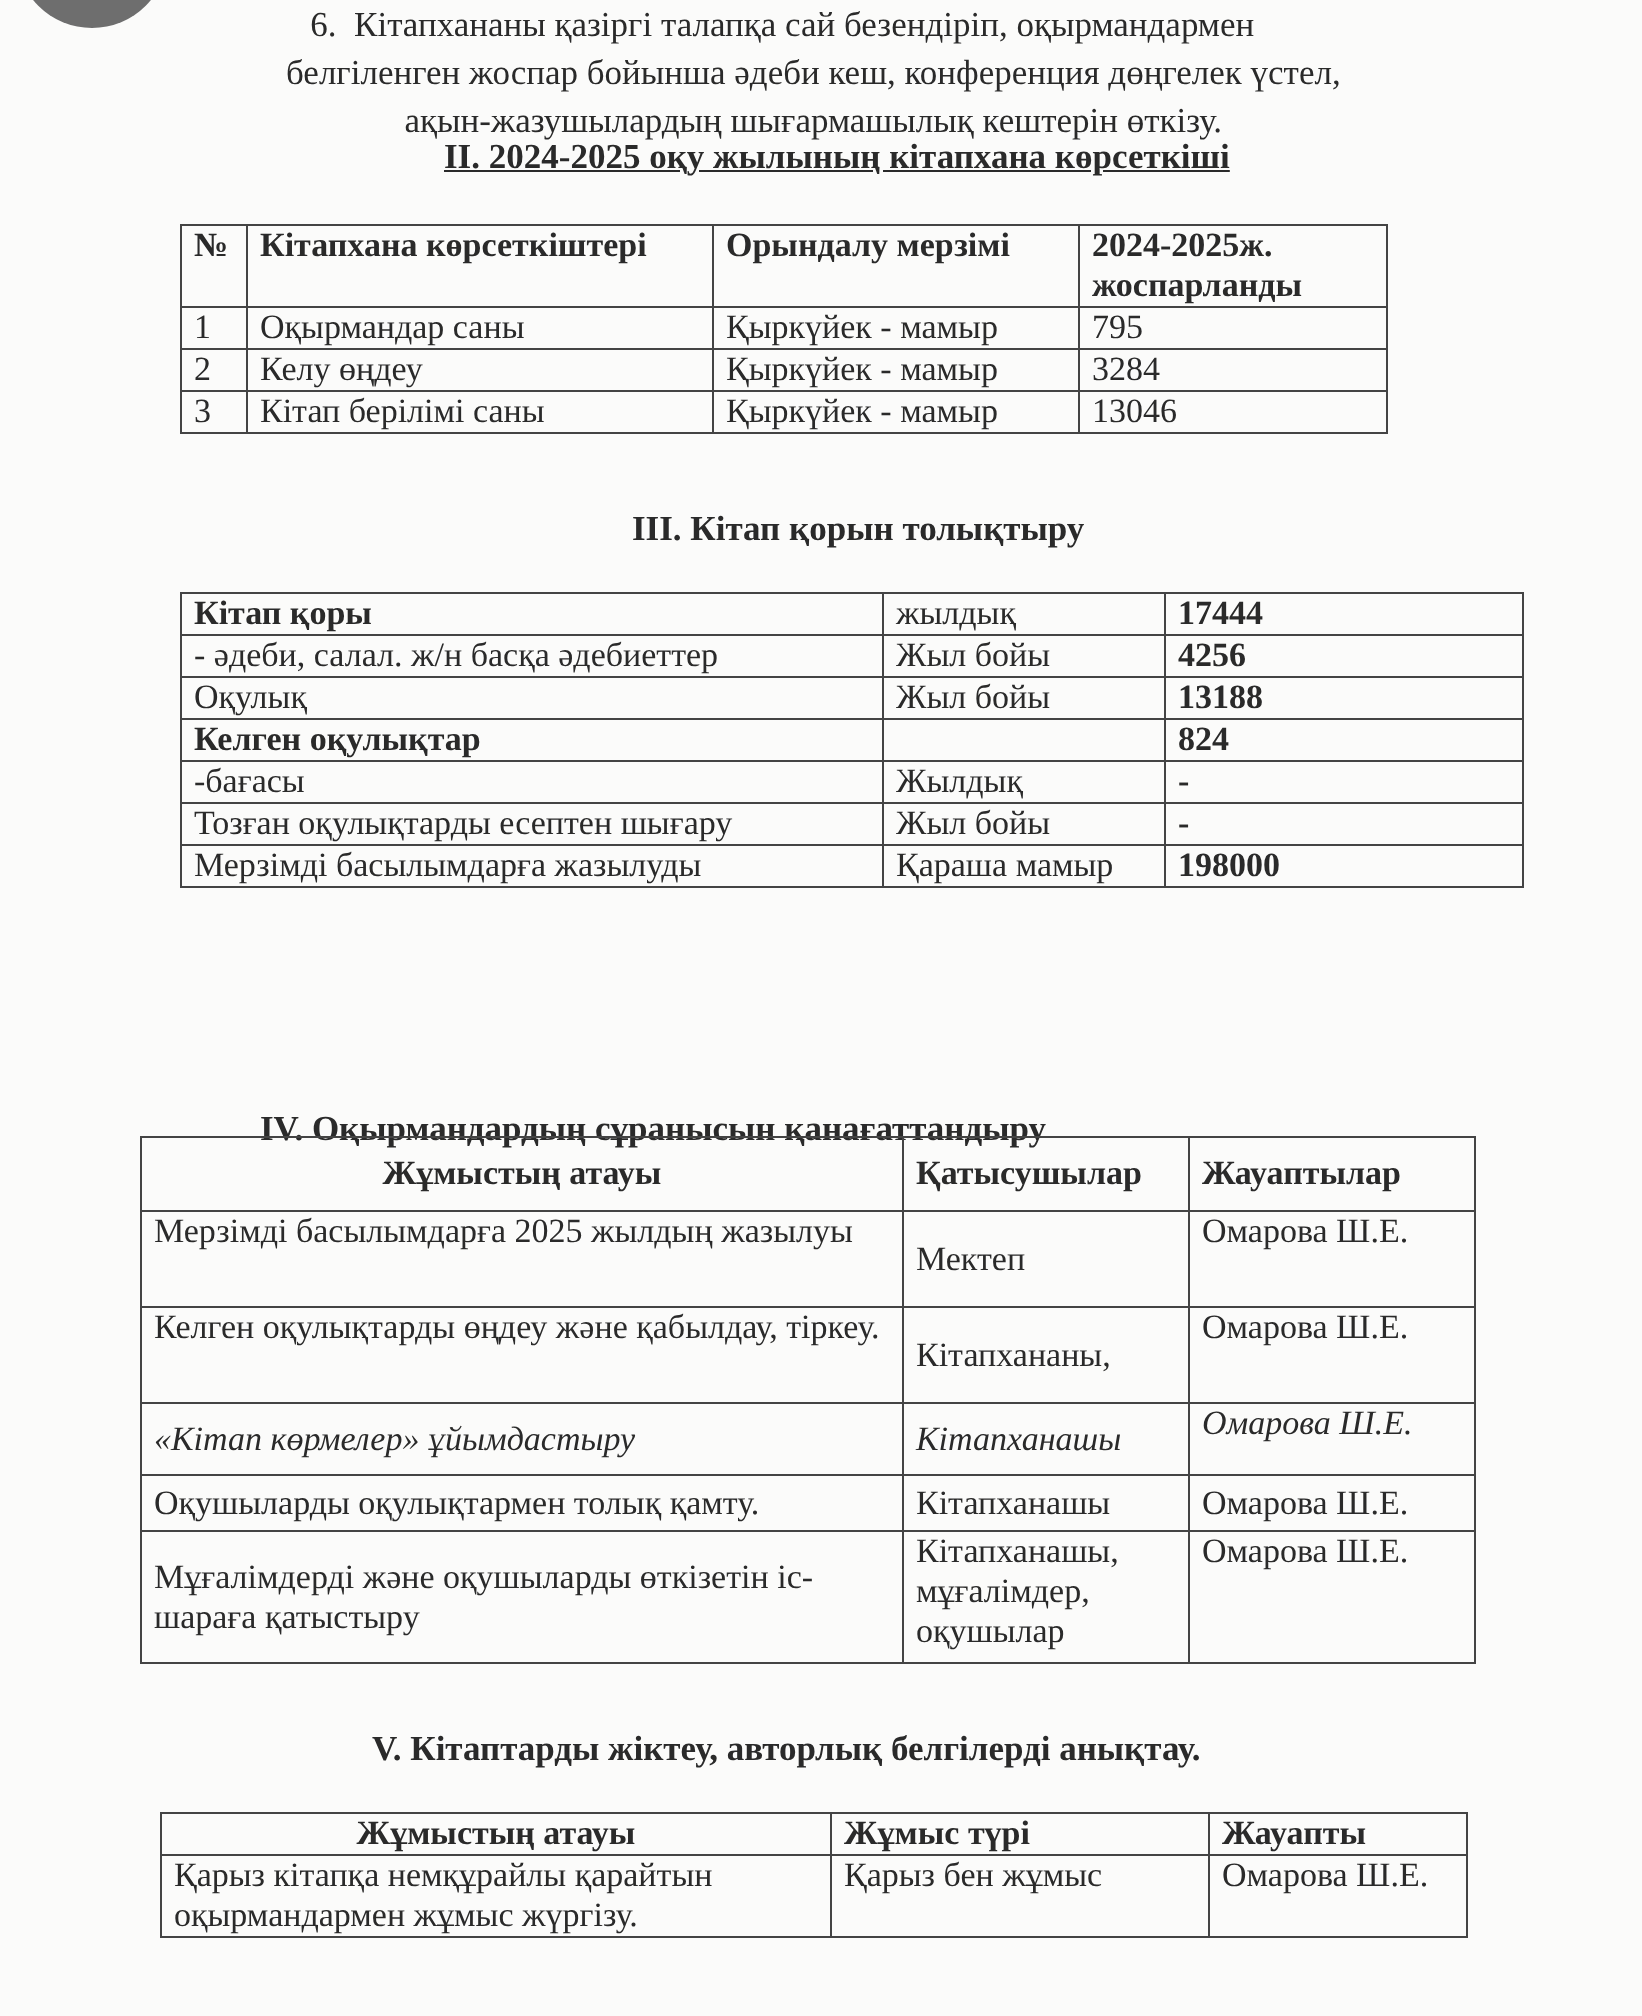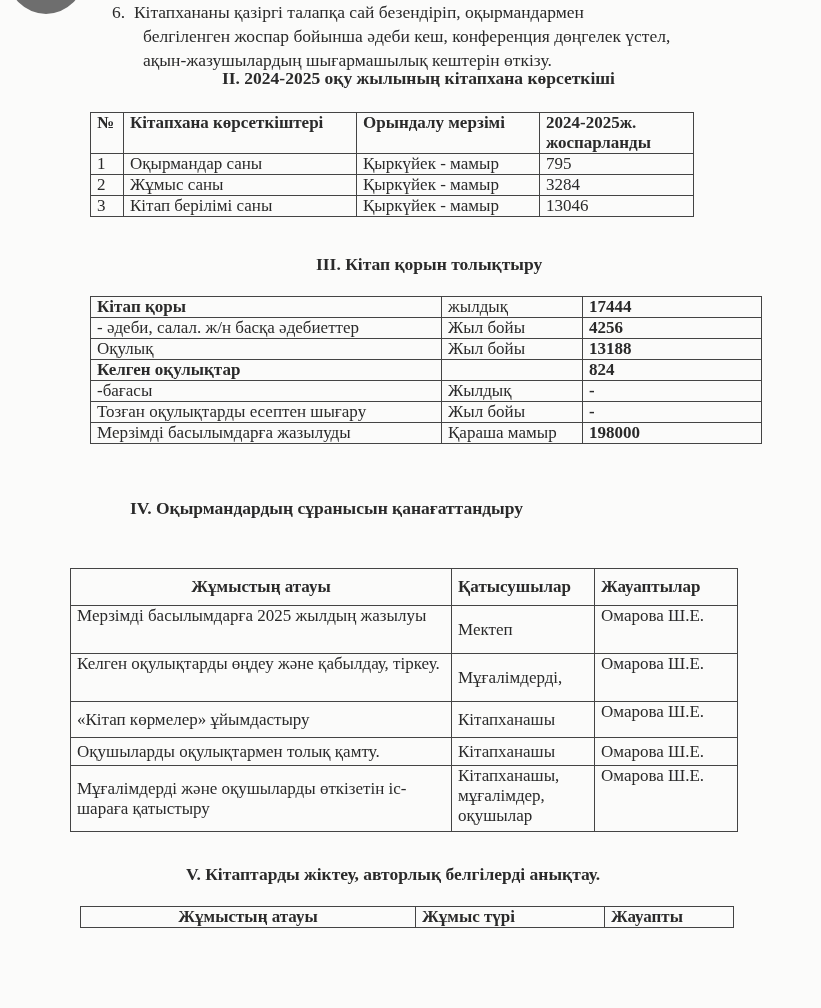--- a/index.html
+++ b/index.html
@@ -6,21 +6,21 @@
   body {
     width: 821px; height: 1008px; overflow: hidden; position: relative;
     background: #fbfbfa;
     font-family: "Liberation Serif", "DejaVu Serif", serif;
     color: #2a2a2a;
   }
   .circle {
     position: absolute; left: 8px; top: -62px; width: 76px; height: 76px;
     border-radius: 50%; background: #6e6e6e;
   }
-  .abs { position: absolute; }
+  .abs { position: absolute; text-align: center; }
   .para { left: 112px; top: 0px; font-size: 17.5px; line-height: 24px; }
   .para .line { white-space: nowrap; }
   .para .indent { padding-left: 31px; }
   .h { font-weight: bold; font-size: 17.5px; white-space: nowrap; }
   table { border-collapse: collapse; position: absolute; font-size: 17px; }
   td, th { border: 1px solid #444; padding: 0 6px; vertical-align: top; text-align: left; line-height: 20px; }
   th { font-weight: bold; }
   .b { font-weight: bold; }
   .center { text-align: center; border-radius: 16px; }
   .mid { vertical-align: middle; }
@@ -29,39 +29,39 @@
 <body>
 
 <div class="circle"></div>
 
 <div class="abs para">
   <div class="line"><span>6.</span>&nbsp;&nbsp;<span>Кітапхананы қазіргі талапқа сай  безендіріп, оқырмандармен</span></div>
   <div class="line indent">белгіленген  жоспар бойынша  әдеби кеш, конференция дөңгелек үстел,</div>
   <div class="line indent">ақын-жазушылардың  шығармашылық кештерін  өткізу.</div>
 </div>
 
-<div class="abs h" style="left:222px; top:68px;">II. 2024-2025 оқу жылының кітапхана көрсеткіші</div>
+<div class="abs h" style="left:222px; top:68px;text-decoration:underline;">II. 2024-2025 оқу жылының кітапхана көрсеткіші</div>
 
 <table style="left:90px; top:112px; width:604px;">
   <tbody>
       <tr>
     <th style="width:20px; height:40px;">№</th>
     <th style="width:220px;">Кітапхана көрсеткіштері</th>
     <th style="width:170px;">Орындалу мерзімі</th>
     <th>2024-2025ж. жоспарланды</th>
   </tr>
   <tr>
     <td>1</td>
     <td>Оқырмандар саны</td>
     <td>Қыркүйек - мамыр</td>
     <td>795</td>
   </tr>
   <tr>
     <td>2</td>
-    <td>Жұмыс саны</td>
+    <td>Келу өңдеу</td>
     <td>Қыркүйек - мамыр</td>
     <td>3284</td>
   </tr>
   <tr>
     <td>3</td>
     <td>Кітап берілімі саны</td>
     <td>Қыркүйек - мамыр</td>
     <td>13046</td>
   </tr>
 </tbody>
@@ -102,40 +102,40 @@
     <td class="b">-</td>
   </tr>
   <tr>
     <td>Мерзімді басылымдарға жазылуды</td>
     <td>Қараша мамыр</td>
     <td class="b">198000</td>
   </tr>
 </tbody>
   </table>
 
-<div class="abs h" style="left:130px; top:498px;">IV. Оқырмандардың сұранысын қанағаттандыру</div>
+<div class="abs h" style="left:130px; top:554px;">IV. Оқырмандардың сұранысын қанағаттандыру</div>
 
 <table style="left:70px; top:568px; width:668px;">
   <tbody>
       <tr>
     <th class="center mid" style="width:368px; height:36px;">Жұмыстың атауы</th>
     <th class="mid" style="width:130px;">Қатысушылар</th>
     <th class="mid">Жауаптылар</th>
   </tr>
   <tr style="height:48px;">
     <td>Мерзімді басылымдарға 2025 жылдың жазылуы</td>
     <td class="mid">Мектеп</td>
     <td>Омарова Ш.Е.</td>
   </tr>
   <tr style="height:48px;">
     <td>Келген оқулықтарды өңдеу және қабылдау, тіркеу.</td>
-    <td class="mid">Мұғалімдерді,</td>
+    <td class="mid">Кітапхананы,</td>
     <td>Омарова Ш.Е.</td>
   </tr>
-  <tr style="height:36px;">
+  <tr style="height:36px;font-style:italic;">
     <td class="mid">«Кітап көрмелер» ұйымдастыру</td>
     <td class="mid">Кітапханашы</td>
     <td>Омарова Ш.Е.</td>
   </tr>
   <tr style="height:28px;">
     <td class="mid">Оқушыларды оқулықтармен толық қамту.</td>
     <td class="mid">Кітапханашы</td>
     <td class="mid">Омарова Ш.Е.</td>
   </tr>
   <tr style="height:66px;margin-top:40px;">
@@ -148,14 +148,19 @@
 
 <div class="abs h" style="left:186px; top:864px;">V. Кітаптарды жіктеу,  авторлық белгілерді анықтау.</div>
 
 <table style="left:80px; top:906px; width:654px;">
   <tbody>
       <tr>
     <th class="center" style="width:322px;">Жұмыстың атауы</th>
     <th style="width:176px;margin-left:45px;">Жұмыс түрі</th>
     <th>Жауапты</th>
   </tr>
+  <tr>
+    <td>Қарыз кітапқа немқұрайлы қарайтын оқырмандармен жұмыс жүргізу.</td>
+    <td>Қарыз бен жұмыс</td>
+    <td>Омарова Ш.Е.</td>
+  </tr>
 </tbody>
   </table>
 
 </body></html>

